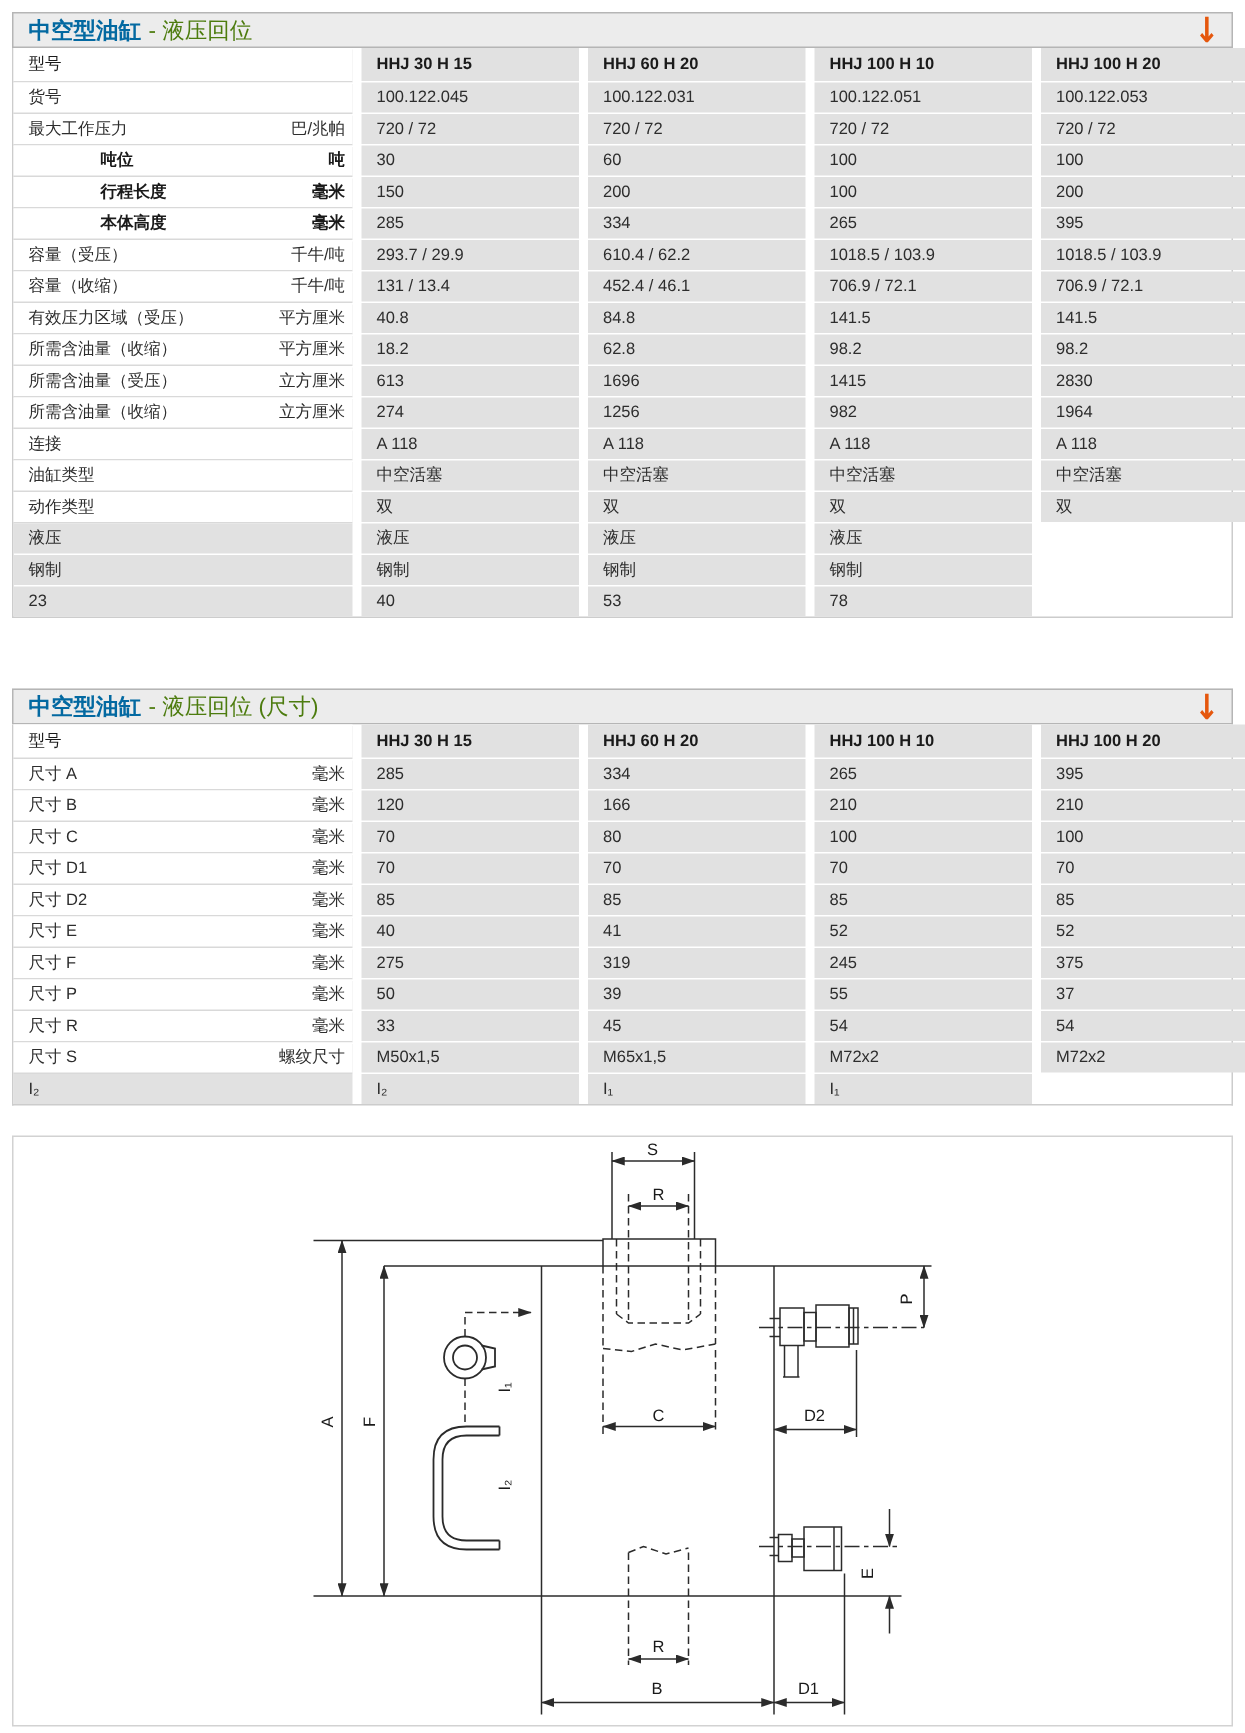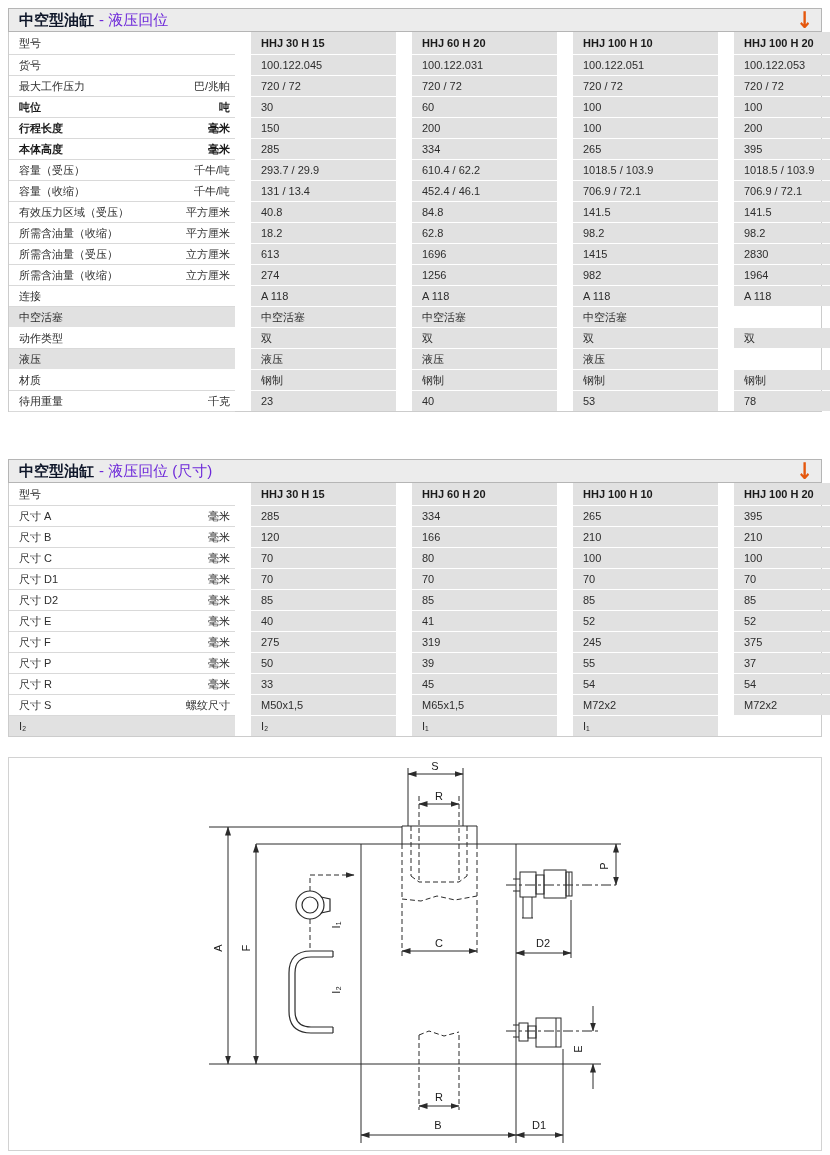--- a/index.html
+++ b/index.html
@@ -8,43 +8,43 @@
     font-family:"Liberation Sans","DejaVu Sans",sans-serif;color:#222;
     -webkit-font-smoothing:antialiased;
   }
   .tbl{position:absolute;left:8px;width:814px;}
   #t1{top:8px;}
   #t2{top:459px;}
   .titlebar{
     box-sizing:border-box;height:24px;border:1px solid #b5b5b5;background:#ececec;
     display:flex;align-items:center;justify-content:space-between;padding:0 8px 0 10px;
   }
-  .tmain{font-size:15px;font-weight:bold;color:#0f172a;}
-  .tsub{font-size:15px;color:#6d28d9;margin-left:5px;font-weight:normal;}
+  .tmain{font-size:15px;font-weight:bold;color:#0369a1;}
+  .tsub{font-size:15px;color:#4d7c0f;margin-left:5px;font-weight:normal;}
   .jump{color:#e5570d;font-size:20px;font-weight:bold;line-height:1;cursor:pointer;
         font-family:"DejaVu Sans",sans-serif;transform:scaleY(1.15);}
   .gridwrap{
     box-sizing:border-box;border:1px solid #cccccc;border-top:none;background:#fff;
   }
   .trow{
     display:grid;grid-template-columns:226px 145px 145px 145px 143px;
-    column-gap:16px;margin-top:1px;
+    column-gap:6px;margin-top:1px;
   }
   .trow.thead{margin-top:0;}
   .cell{
     height:20px;line-height:20px;font-size:11px;overflow:hidden;white-space:nowrap;
   }
   .thead .cell{height:22px;line-height:22px;}
   .c0{background:#fff;display:flex;justify-content:space-between;
       padding-left:10px;box-shadow:0 1px 0 #d9d9d9;color:#2d2d2d;}
   .cv{background:#e1e1e1;padding-left:10px;color:#2d2d2d;}
   .hc{color:#1a1a1a;}
   .hc.bold{font-weight:bold;}
   .unit{padding-right:5px;color:#2d2d2d;}
-  .bold-row .lbl,.bold-row .unit{font-weight:bold;color:#1a1a1a;}
+  .bold-row .lbl,.bold-row .unit{font-weight:bold;color:#1a1a1a;margin-left:48px;}
   #diagram-box{
     position:absolute;left:8px;top:757px;width:812px;height:392px;
     border:1px solid #d2d2d2;background:#fff;
   }
   svg text{font-family:"Liberation Sans","DejaVu Sans",sans-serif;font-size:11px;fill:#1a1a1a;}
 </style>
 </head>
 <body>
 
 <div class="tbl" id="t1">
@@ -177,20 +177,24 @@
     <div class="cell c0">
       <span class="lbl">连接</span>
       <span class="unit"></span>
     </div>
     <div class="cell cv">A 118</div>
     <div class="cell cv">A 118</div>
     <div class="cell cv">A 118</div>
     <div class="cell cv">A 118</div>
   </div>
         <div class="trow">
+    <div class="cell c0">
+      <span class="lbl">油缸类型</span>
+      <span class="unit"></span>
+    </div>
     <div class="cell cv">中空活塞</div>
     <div class="cell cv">中空活塞</div>
     <div class="cell cv">中空活塞</div>
     <div class="cell cv">中空活塞</div>
   </div>
         <div class="trow">
     <div class="cell c0">
       <span class="lbl">动作类型</span>
       <span class="unit"></span>
     </div>
@@ -199,34 +203,26 @@
     <div class="cell cv">双</div>
     <div class="cell cv">双</div>
   </div>
         <div class="trow">
     <div class="cell cv">液压</div>
     <div class="cell cv">液压</div>
     <div class="cell cv">液压</div>
     <div class="cell cv">液压</div>
   </div>
         <div class="trow">
-    <div class="cell c0">
-      <span class="lbl">材质</span>
-      <span class="unit"></span>
-    </div>
     <div class="cell cv">钢制</div>
     <div class="cell cv">钢制</div>
     <div class="cell cv">钢制</div>
     <div class="cell cv">钢制</div>
   </div>
         <div class="trow">
-    <div class="cell c0">
-      <span class="lbl">待用重量</span>
-      <span class="unit">千克</span>
-    </div>
     <div class="cell cv">23</div>
     <div class="cell cv">40</div>
     <div class="cell cv">53</div>
     <div class="cell cv">78</div>
   </div>
       </div>
   </div>
 </div>
 
 <div class="tbl" id="t2">

